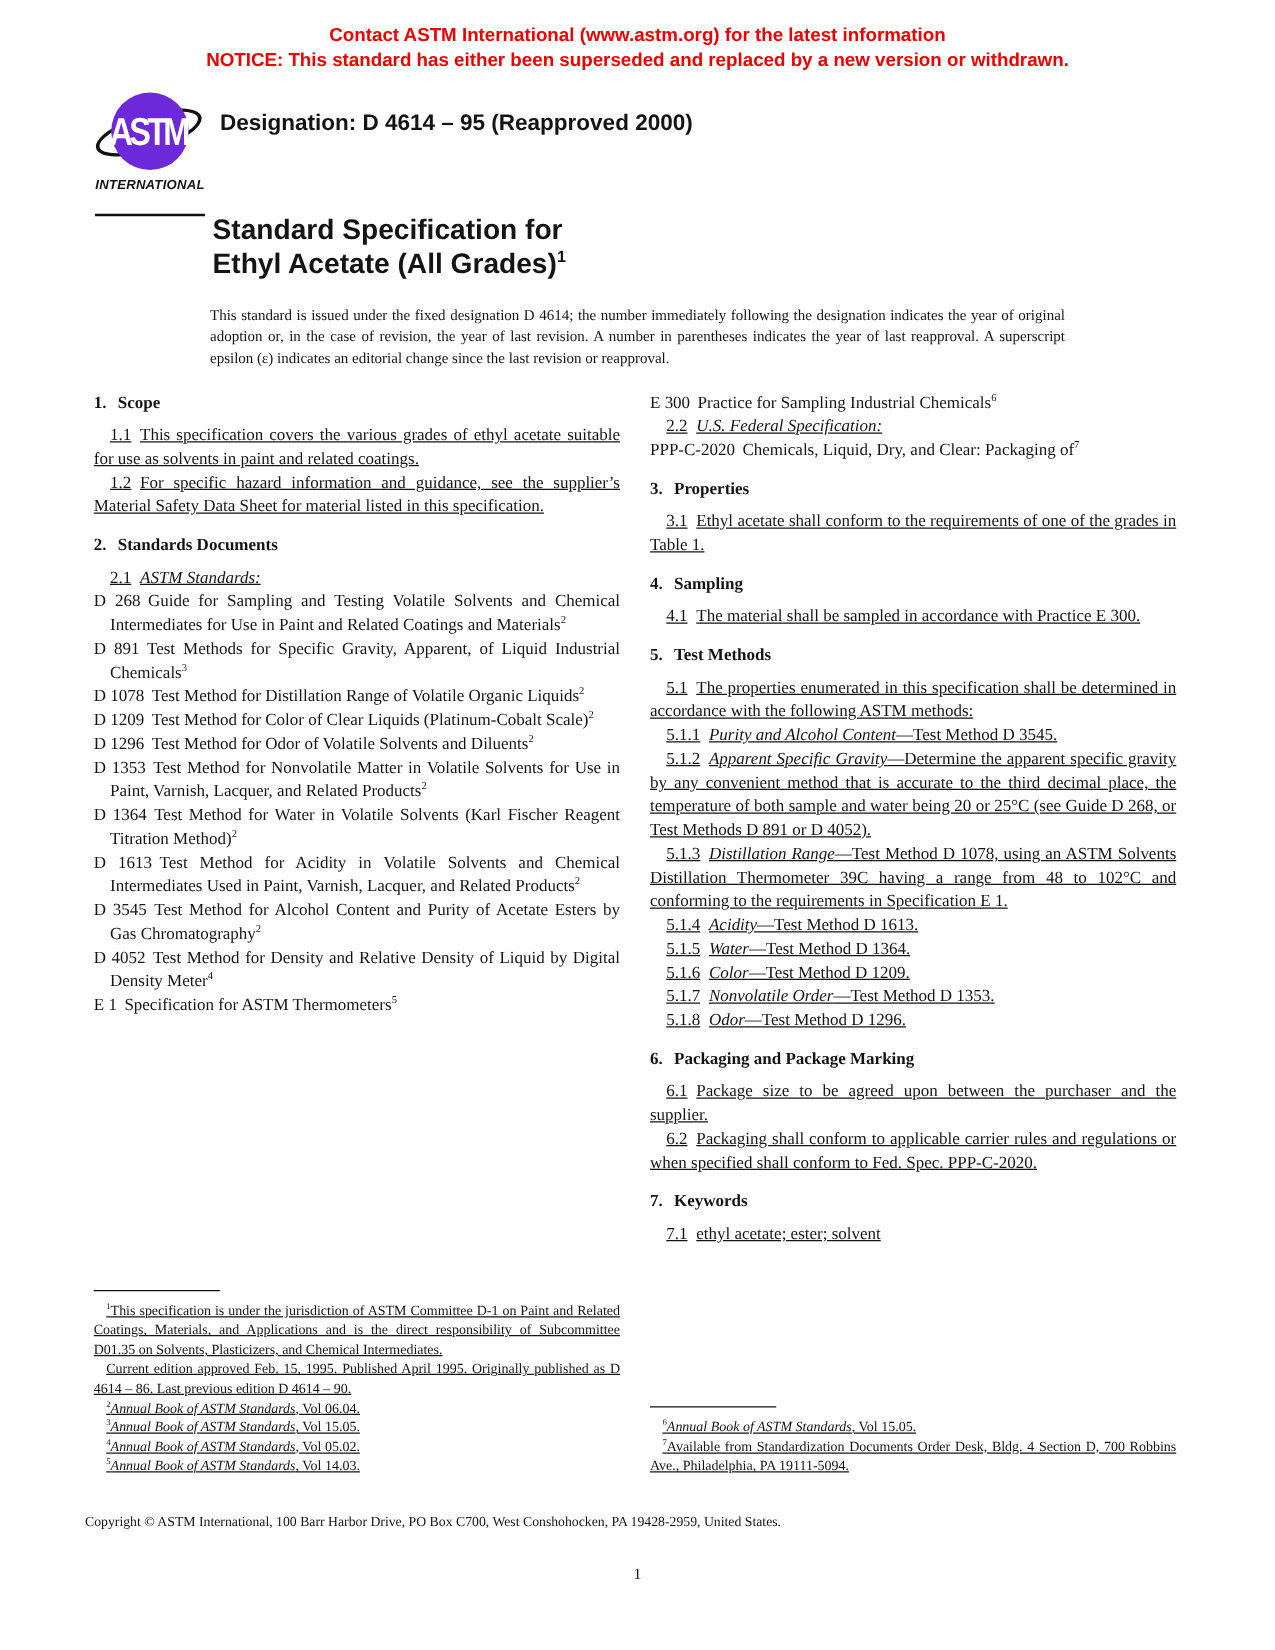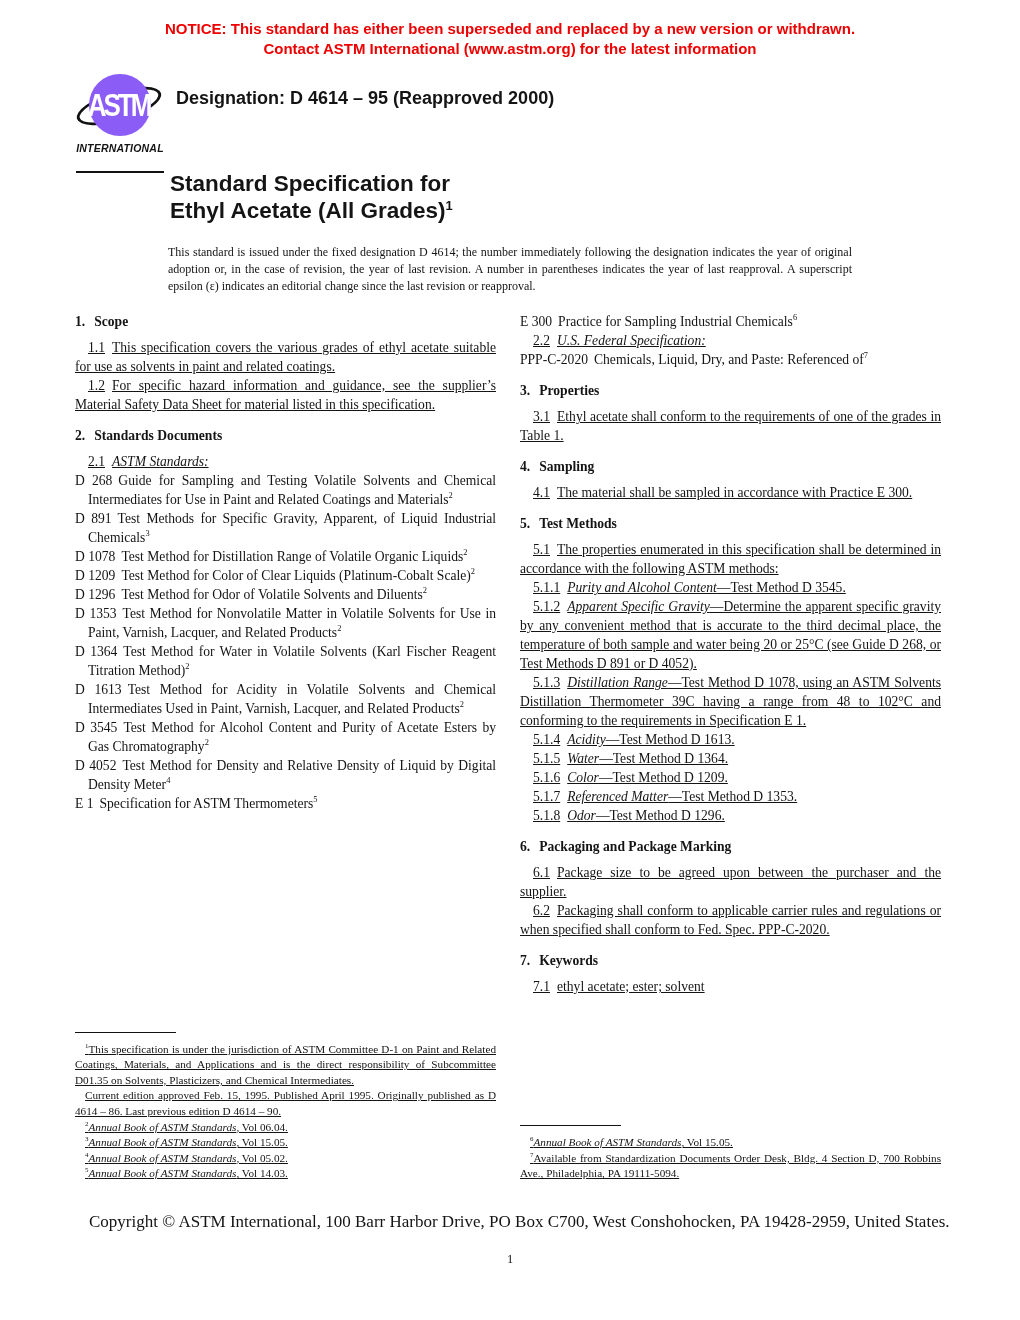--- a/index.html
+++ b/index.html
@@ -11,21 +11,21 @@
 
   .notice { position:absolute; top:19px; left:0; width:100%; text-align:center;
             font-family:"Liberation Sans", sans-serif; font-weight:700;
             font-size:15px; line-height:20px; color:#ee0000; }
 
   .logo { position:absolute; left:70px; top:74px; width:100px; text-align:center; }
   .globe { position:relative; width:78px; height:64px; margin:0 auto; }
   .orbit { position:absolute; left:-6px; top:17px; width:88px; height:30px;
            border:3px solid #111; border-radius:50%; transform:rotate(-17deg); }
   .globe-circle { position:absolute; left:8px; top:0; width:62px; height:62px;
-                  background:#8b5cf6; border-radius:50%; display:flex;
+                  background:#6d28d9; border-radius:50%; display:flex;
                   align-items:center; justify-content:center; }
   .globe-text { color:#fff; font-family:"Liberation Sans", sans-serif; font-weight:700;
                 font-size:26px; letter-spacing:-3px; transform:scaleY(1.2); padding-right:3px; }
   .logo-sub { margin-top:3px; font-family:"Liberation Sans", sans-serif; font-weight:700;
               font-style:italic; font-size:10.5px; letter-spacing:0.2px;
               border-bottom:2.5px solid #111; display:inline-block; padding-bottom:17px; }
 
   .designation { position:absolute; left:176px; top:88px;
                  font-family:"Liberation Sans", sans-serif; font-weight:700; font-size:18px; }
 
@@ -48,29 +48,29 @@
 
   .bp { text-indent:13px;text-decoration:underline; }
   .pnum { margin-right:7px; }
   .ref { padding-left:13px; text-indent:-13px; }
   .refcode { margin-right:6px; }
 
   .fnblock { margin-top:auto; font-size:11.2px; line-height:15.6px; }
   .fnrule { width:101px; border-top:1.4px solid #111; margin-bottom:9px; }
   .fnblock p { text-indent:10px; text-align:justify;text-decoration:underline; }
 
-  .copyright { position:absolute; left:89px; top:1212px; font-size:17px; }
+  .copyright { position:absolute; left:68px; top:1212px; font-size:11px; }
   .pageno { position:absolute; left:0; top:1252px; width:100%; text-align:center; font-size:12.5px; }
 </style>
 </head>
 <body>
 
 <div class="notice">
+  <div>Contact ASTM International (www.astm.org) for the latest information</div>
   <div>NOTICE: This standard has either been superseded and replaced by a new version or withdrawn.</div>
-  <div>Contact ASTM International (www.astm.org) for the latest information</div>
 </div>
 
 <div class="logo">
   <div class="globe">
     <div class="orbit"></div>
     <div class="globe-circle">
       <span class="globe-text">ASTM</span>
     </div>
   </div>
   <span class="logo-sub">INTERNATIONAL</span>
@@ -114,37 +114,37 @@
       <p><sup>2</sup><i>Annual Book of ASTM Standards</i><span>, Vol 06.04.</span></p>
       <p><sup>3</sup><i>Annual Book of ASTM Standards</i><span>, Vol 15.05.</span></p>
       <p><sup>4</sup><i>Annual Book of ASTM Standards</i><span>, Vol 05.02.</span></p>
       <p><sup>5</sup><i>Annual Book of ASTM Standards</i><span>, Vol 14.03.</span></p>
     </div>
   </div>
 
   <div class="col">
     <p class="ref" style="margin-top:2px;"><span class="refcode">E 300</span><span>Practice for Sampling Industrial Chemicals</span><sup>6</sup></p>
     <p class="bp"><span class="pnum">2.2</span><i>U.S. Federal Specification:</i></p>
-    <p class="ref"><span class="refcode">PPP-C-2020</span><span>Chemicals, Liquid, Dry, and Paste: Referenced of</span><sup>7</sup></p>
+    <p class="ref"><span class="refcode">PPP-C-2020</span><span>Chemicals, Liquid, Dry, and Clear: Packaging of</span><sup>7</sup></p>
 
     <div class="sect"><span class="snum">3.</span><span>Properties</span></div>
     <p class="bp"><span class="pnum">3.1</span><span>Ethyl acetate shall conform to the requirements of one of the grades in Table 1.</span></p>
 
     <div class="sect"><span class="snum">4.</span><span>Sampling</span></div>
     <p class="bp"><span class="pnum">4.1</span><span>The material shall be sampled in accordance with Practice E 300.</span></p>
 
     <div class="sect"><span class="snum">5.</span><span>Test Methods</span></div>
     <p class="bp"><span class="pnum">5.1</span><span>The properties enumerated in this specification shall be determined in accordance with the following ASTM methods:</span></p>
     <p class="bp"><span class="pnum">5.1.1</span><i>Purity and Alcohol Content</i><span>—Test Method D 3545.</span></p>
     <p class="bp"><span class="pnum">5.1.2</span><i>Apparent Specific Gravity</i><span>—Determine the apparent specific gravity by any convenient method that is accurate to the third decimal place, the temperature of both sample and water being 20 or 25°C (see Guide D 268, or Test Methods D 891 or D 4052).</span></p>
     <p class="bp"><span class="pnum">5.1.3</span><i>Distillation Range</i><span>—Test Method D 1078, using an ASTM Solvents Distillation Thermometer 39C having a range from 48 to 102°C and conforming to the requirements in Specification E 1.</span></p>
     <p class="bp"><span class="pnum">5.1.4</span><i>Acidity</i><span>—Test Method D 1613.</span></p>
     <p class="bp"><span class="pnum">5.1.5</span><i>Water</i><span>—Test Method D 1364.</span></p>
     <p class="bp"><span class="pnum">5.1.6</span><i>Color</i><span>—Test Method D 1209.</span></p>
-    <p class="bp"><span class="pnum">5.1.7</span><i>Referenced Matter</i><span>—Test Method D 1353.</span></p>
+    <p class="bp"><span class="pnum">5.1.7</span><i>Nonvolatile Order</i><span>—Test Method D 1353.</span></p>
     <p class="bp"><span class="pnum">5.1.8</span><i>Odor</i><span>—Test Method D 1296.</span></p>
 
     <div class="sect"><span class="snum">6.</span><span>Packaging and Package Marking</span></div>
     <p class="bp"><span class="pnum">6.1</span><span>Package size to be agreed upon between the purchaser and the supplier.</span></p>
     <p class="bp"><span class="pnum">6.2</span><span>Packaging shall conform to applicable carrier rules and regulations or when specified shall conform to Fed. Spec. PPP-C-2020.</span></p>
 
     <div class="sect"><span class="snum">7.</span><span>Keywords</span></div>
     <p class="bp"><span class="pnum">7.1</span><span>ethyl acetate; ester; solvent</span></p>
 
     <div class="fnblock">

